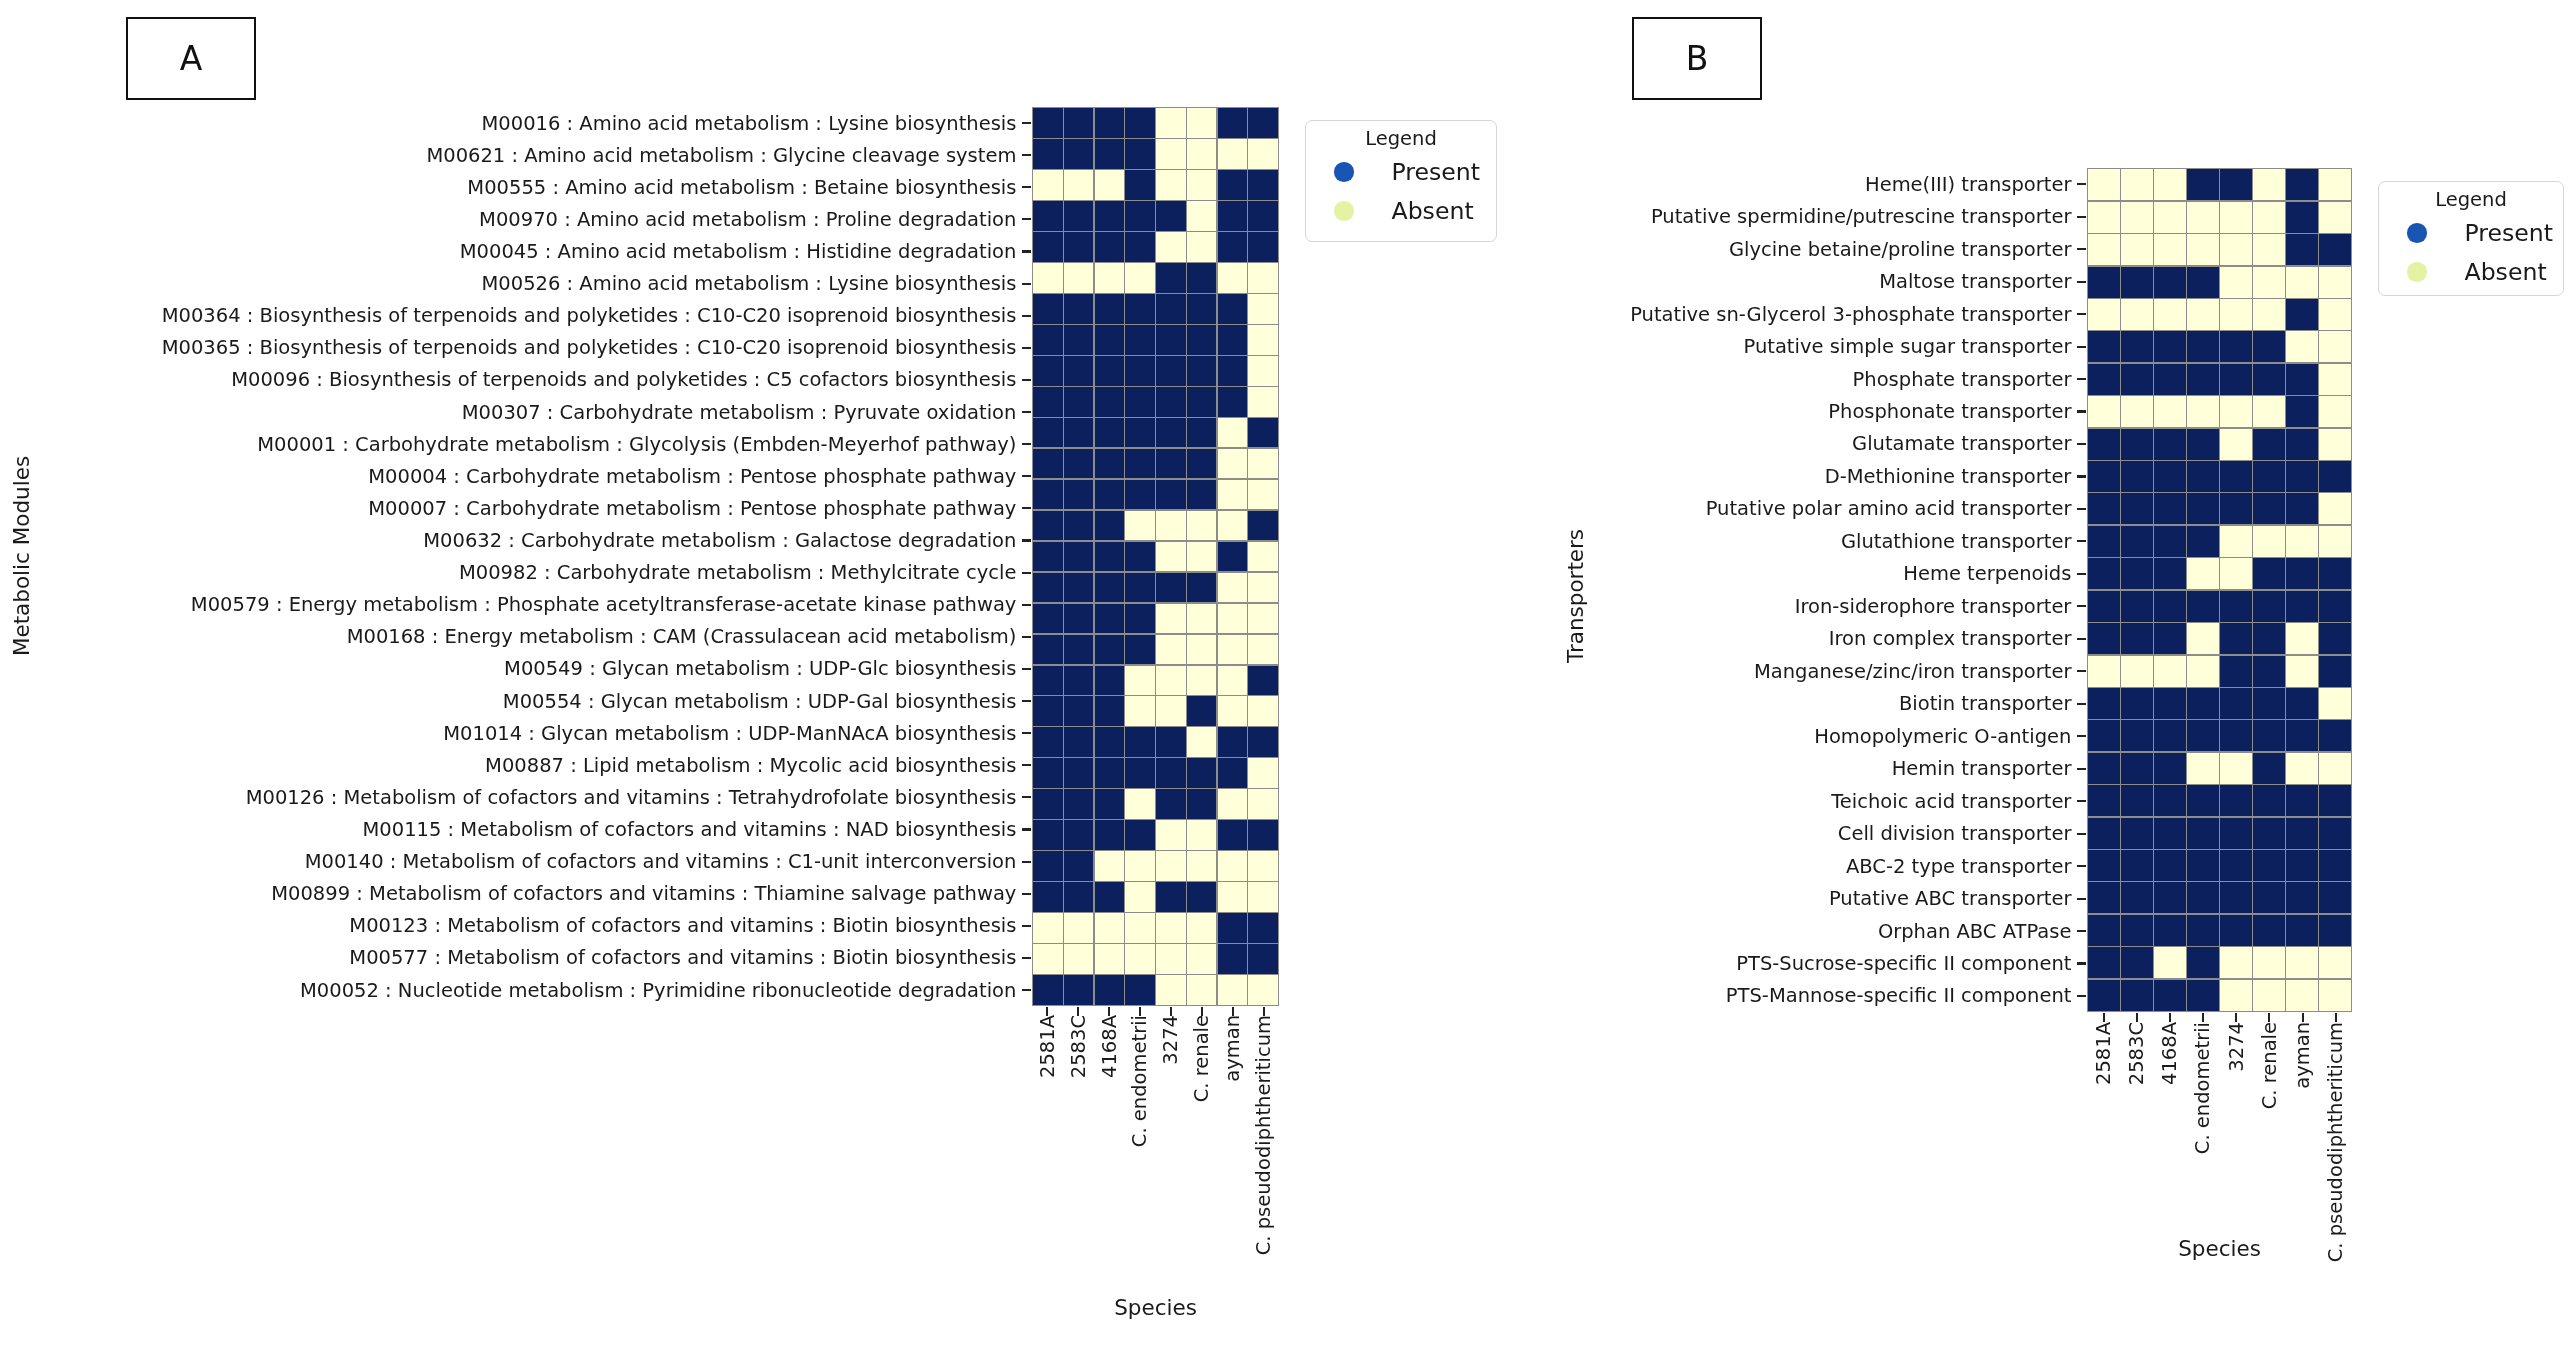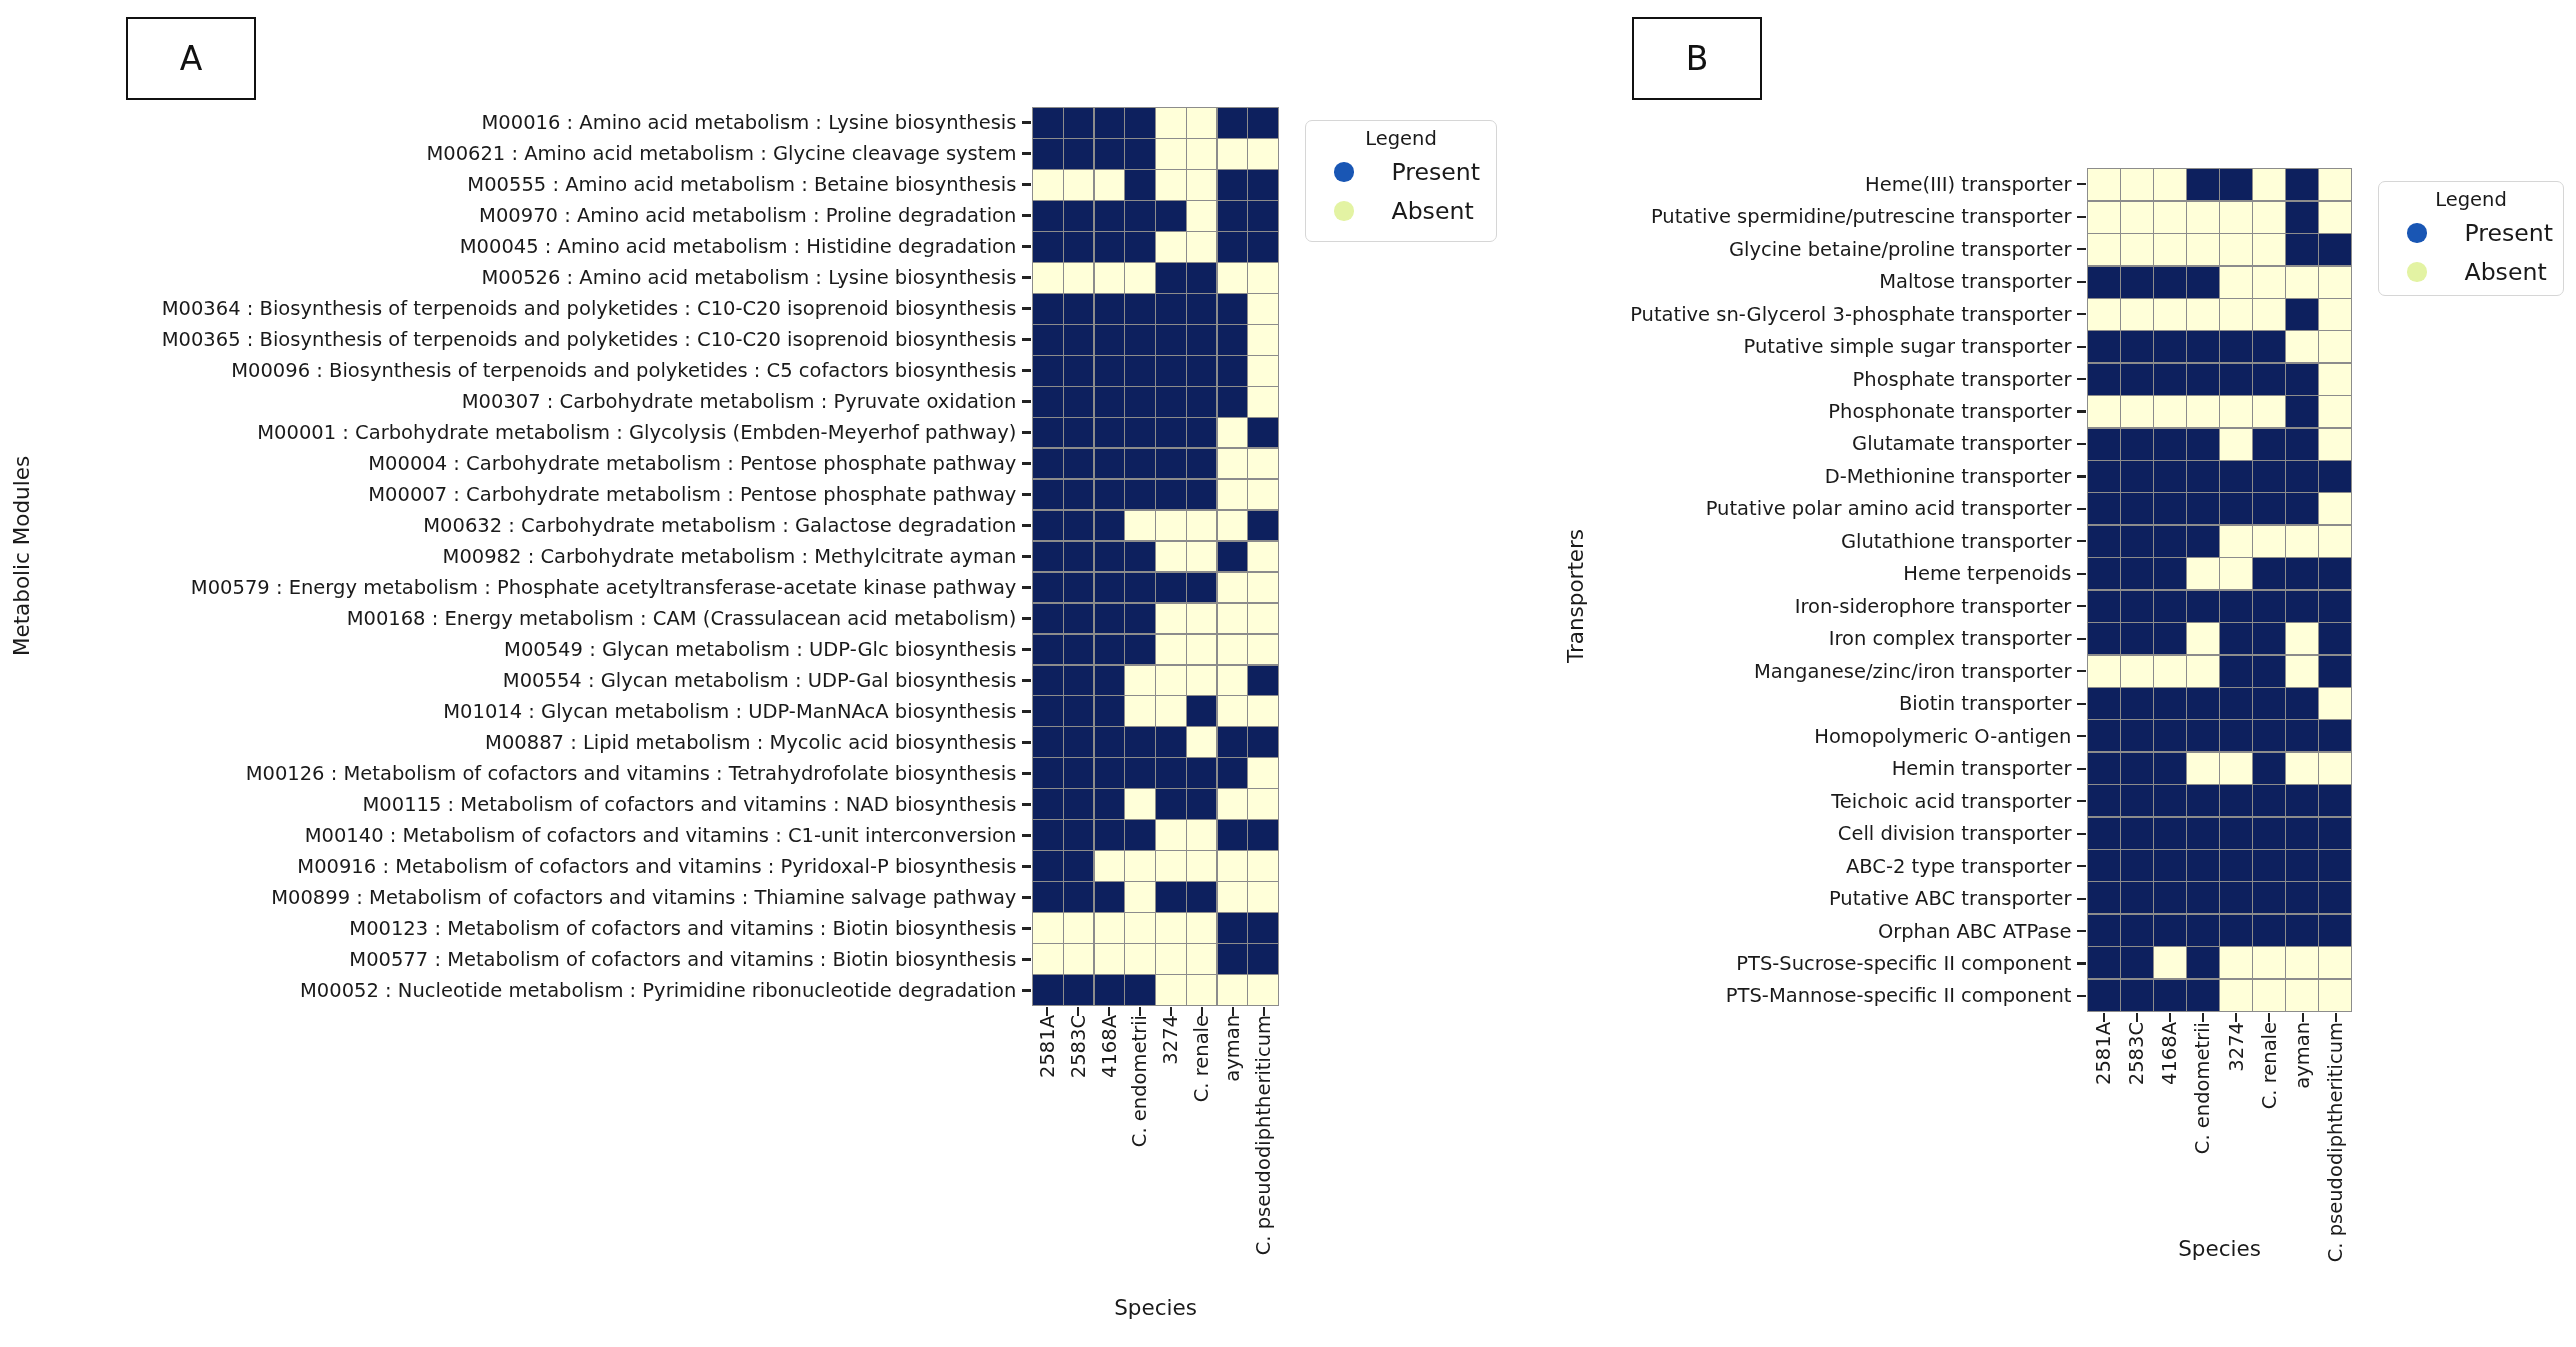--- a/index.html
+++ b/index.html
@@ -157,21 +157,21 @@
         </div>
         <div class="rowlabel">
           <span>M00007 : Carbohydrate metabolism : Pentose phosphate pathway</span>
           <span class="ytick"></span>
         </div>
         <div class="rowlabel">
           <span>M00632 : Carbohydrate metabolism : Galactose degradation</span>
           <span class="ytick"></span>
         </div>
         <div class="rowlabel">
-          <span>M00982 : Carbohydrate metabolism  : Methylcitrate ayman</span>
+          <span>M00982 : Carbohydrate metabolism  : Methylcitrate cycle</span>
           <span class="ytick"></span>
         </div>
         <div class="rowlabel">
           <span>M00579 : Energy metabolism : Phosphate acetyltransferase-acetate kinase pathway</span>
           <span class="ytick"></span>
         </div>
         <div class="rowlabel">
           <span>M00168 : Energy metabolism : CAM (Crassulacean acid metabolism)</span>
           <span class="ytick"></span>
         </div>
@@ -194,24 +194,20 @@
         <div class="rowlabel">
           <span>M00126 : Metabolism of cofactors and vitamins : Tetrahydrofolate biosynthesis</span>
           <span class="ytick"></span>
         </div>
         <div class="rowlabel">
           <span>M00115 : Metabolism of cofactors and vitamins : NAD biosynthesis</span>
           <span class="ytick"></span>
         </div>
         <div class="rowlabel">
           <span>M00140 : Metabolism of cofactors and vitamins : C1-unit interconversion</span>
-          <span class="ytick"></span>
-        </div>
-        <div class="rowlabel">
-          <span>M00916 : Metabolism of cofactors and vitamins : Pyridoxal-P biosynthesis</span>
           <span class="ytick"></span>
         </div>
         <div class="rowlabel">
           <span>M00899 : Metabolism of cofactors and vitamins  : Thiamine salvage pathway</span>
           <span class="ytick"></span>
         </div>
         <div class="rowlabel">
           <span>M00123 : Metabolism of cofactors and vitamins  : Biotin biosynthesis</span>
           <span class="ytick"></span>
         </div>

